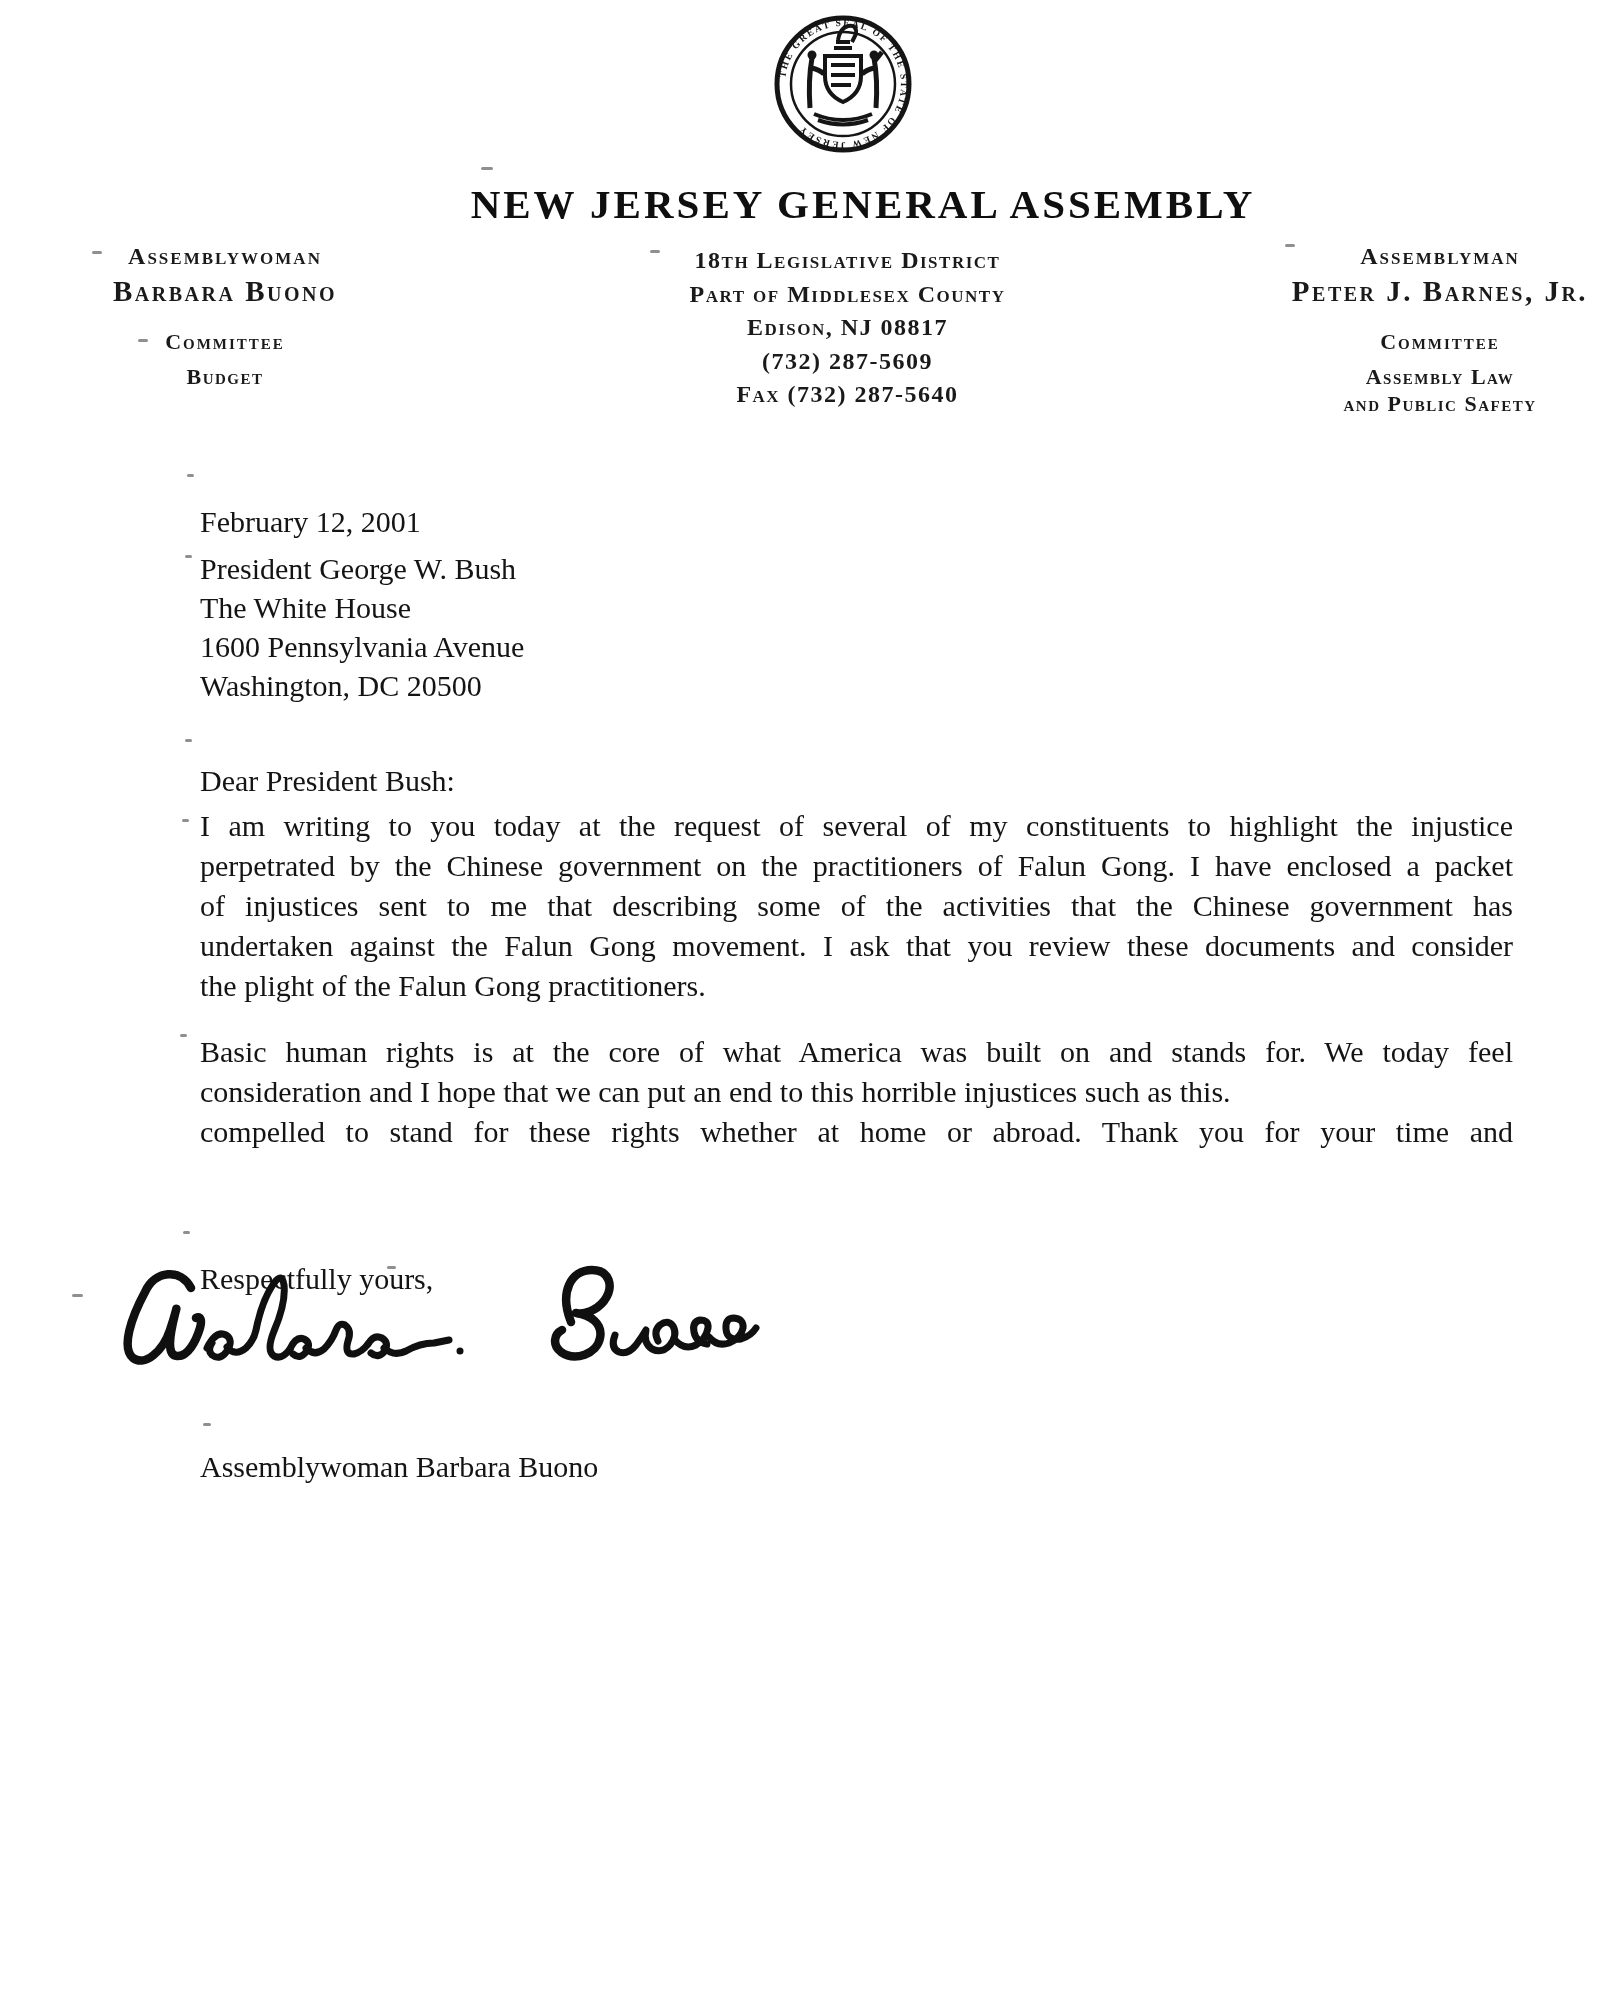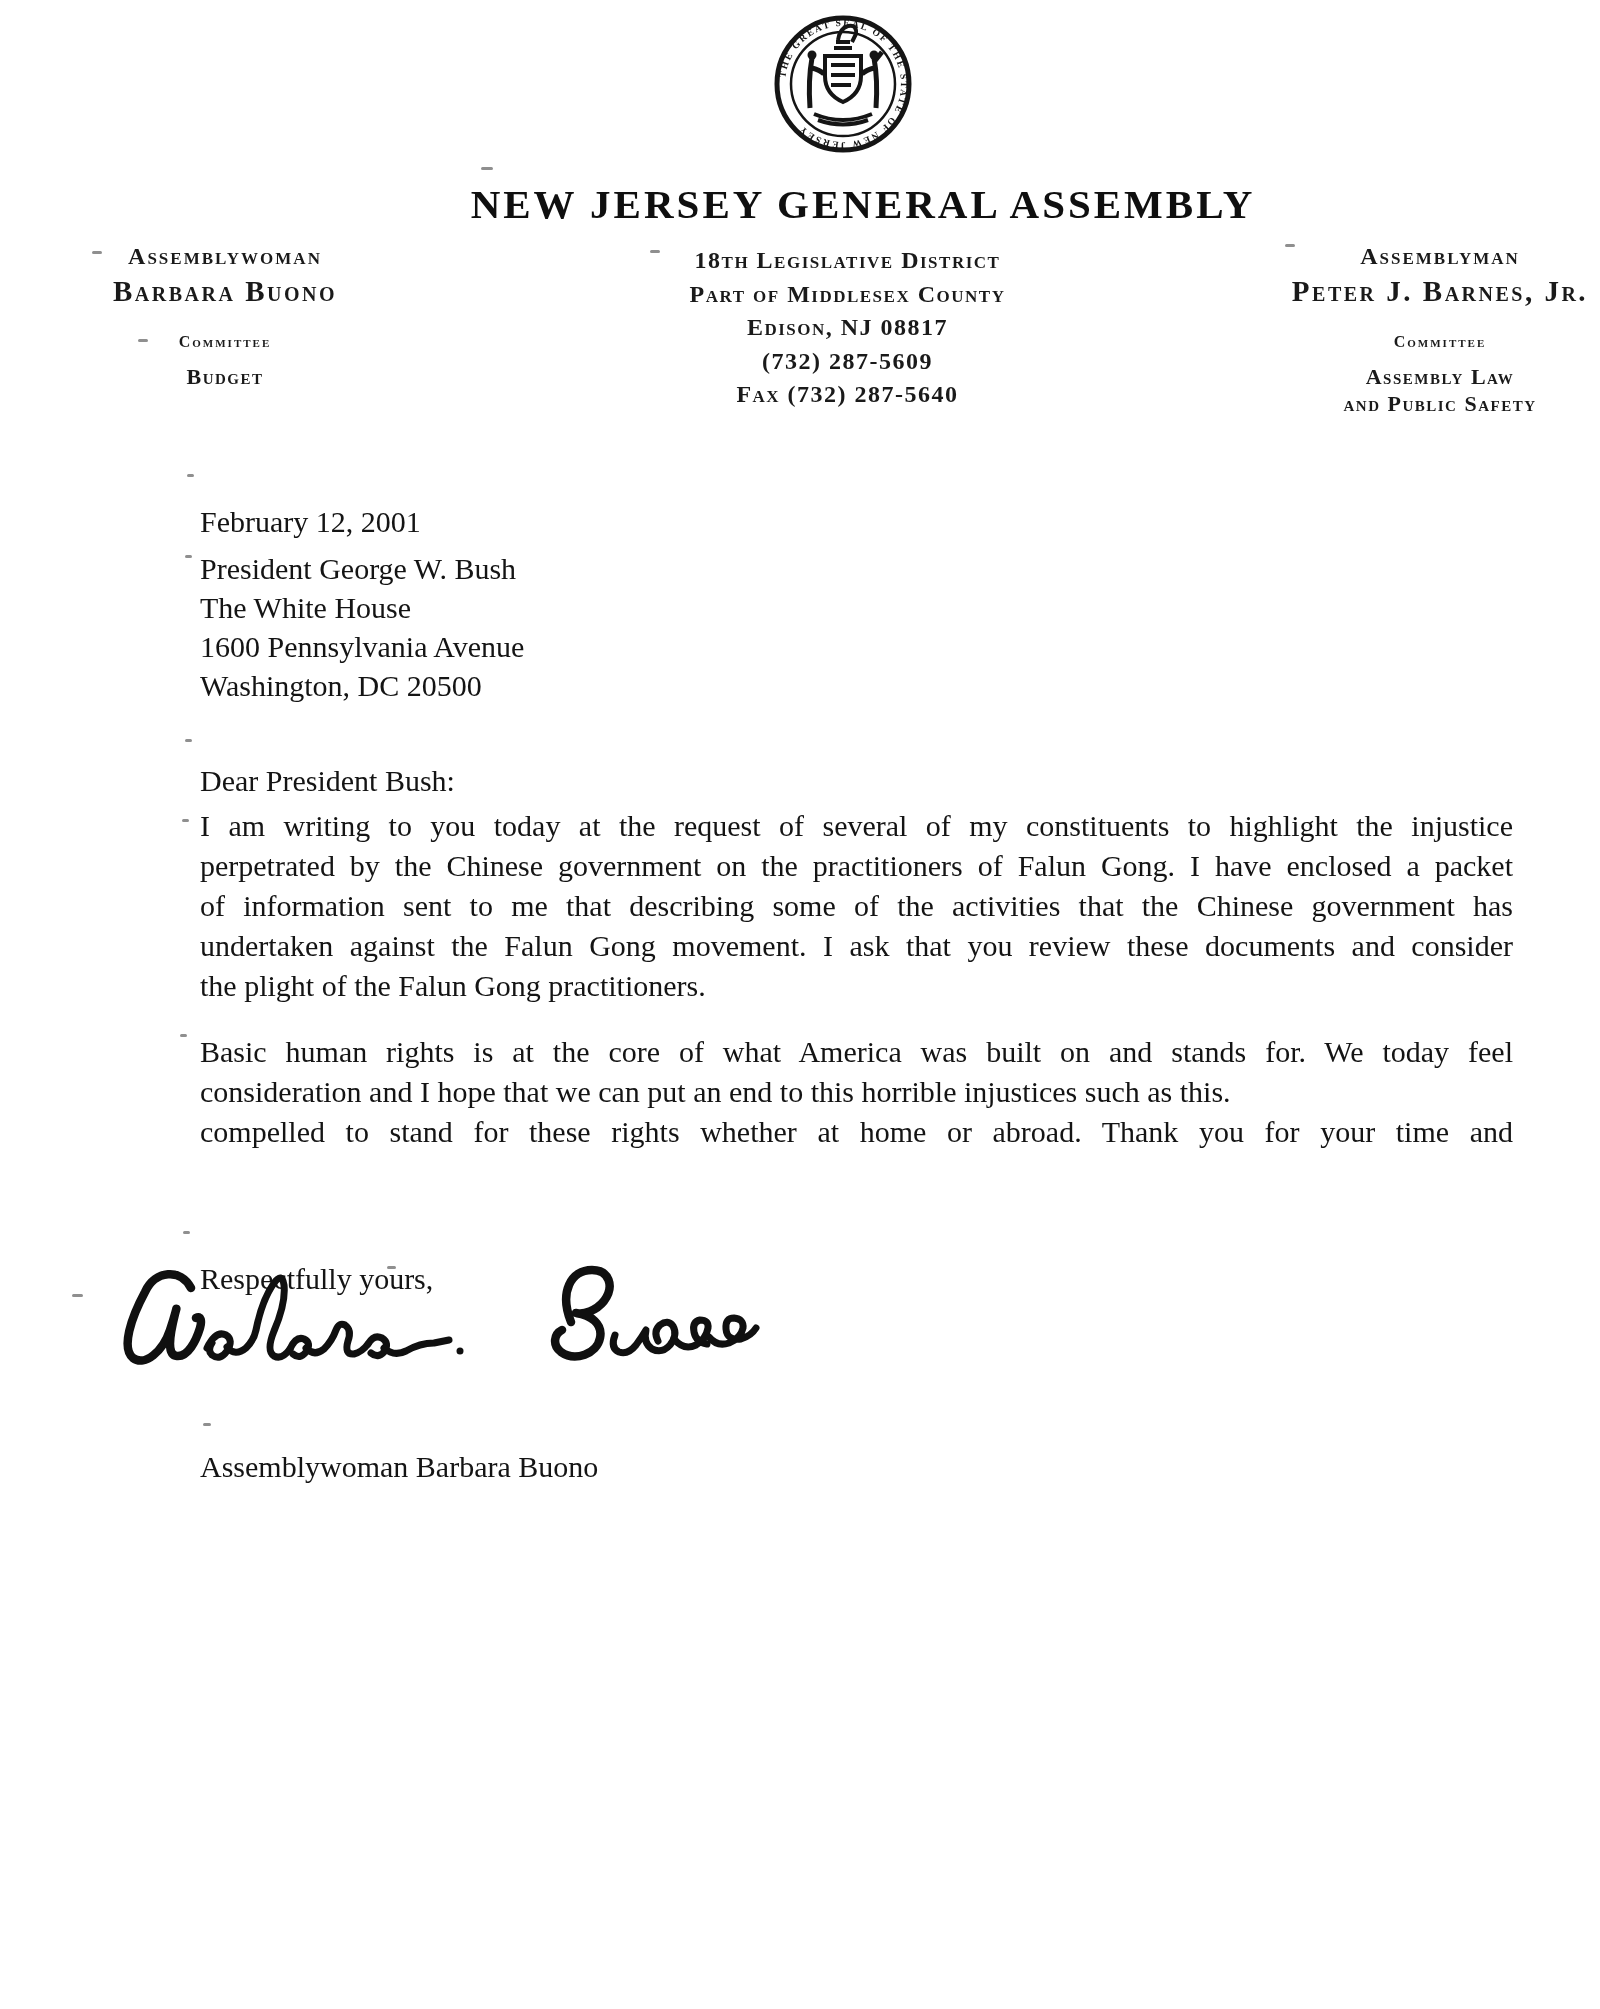--- a/index.html
+++ b/index.html
@@ -23,21 +23,21 @@
     margin-top:12px;
   }
   .col{text-align:center;font-weight:bold;color:#1a1a1a;}
   .col .sc{font-variant:small-caps;}
   .col-left{left:70px;top:243px;width:310px;}
   .col-center{left:645px;top:244px;width:405px;}
   .col-right{left:1272px;top:243px;width:336px;}
 
   .lh-role{font-size:24px;letter-spacing:2px;line-height:27px;}
   .lh-name{font-size:29px;letter-spacing:2.5px;line-height:33px;margin-top:5px;}
-  .lh-comm-label{font-size:16px;letter-spacing:2px;line-height:25px;margin-top:21px;}
+  .lh-comm-label{font-size:22px;letter-spacing:2px;line-height:25px;margin-top:21px;}
   .lh-comm-line{font-size:22px;letter-spacing:1.5px;line-height:27px;margin-top:9px;}
   .lh-comm-line2{font-size:22px;letter-spacing:1.5px;line-height:27px;margin-top:0px;}
   .lh-dist-line{font-size:24px;letter-spacing:1.5px;line-height:33.5px;}
 
   
   .body-text{font-size:30px;color:#141414;}
   .date-line{left:200px;top:472px;line-height:40px;}
   .recipient{left:200px;top:549px;line-height:39px;}
   .salutation{left:200px;top:731px;line-height:40px;}
   .para{left:200px;width:1313px;}
@@ -127,21 +127,21 @@
     <div>The White House</div>
     <div>1600 Pennsylvania Avenue</div>
     <div>Washington, DC 20500</div>
   </div>
 
   <p class="abs body-text salutation">Dear President Bush:</p>
 
   <div class="abs body-text para para-1">
     <div class="jline">I am writing to you today at the request of several of my constituents to highlight the injustice</div>
     <div class="jline">perpetrated by the Chinese government on the practitioners of Falun Gong.  I have enclosed a packet</div>
-    <div class="jline">of information sent to me that describing some of the activities that the Chinese government has</div>
+    <div class="jline">of injustices sent to me that describing some of the activities that the Chinese government has</div>
     <div class="jline">undertaken against the Falun Gong movement.  I ask that you review these documents and consider</div>
     <div class="jline last">the plight of the Falun Gong practitioners.</div>
   </div>
 
   <div class="abs body-text para para-2">
     <div class="jline">Basic human rights is at the core of what America was built on and stands for.  We today feel</div>
     <div class="jline last">consideration and I hope that we can put an end to this horrible injustices such as this.</div>
     <div class="jline">compelled to stand for these rights whether at home or abroad.  Thank you for your time and</div>
   </div>
 

